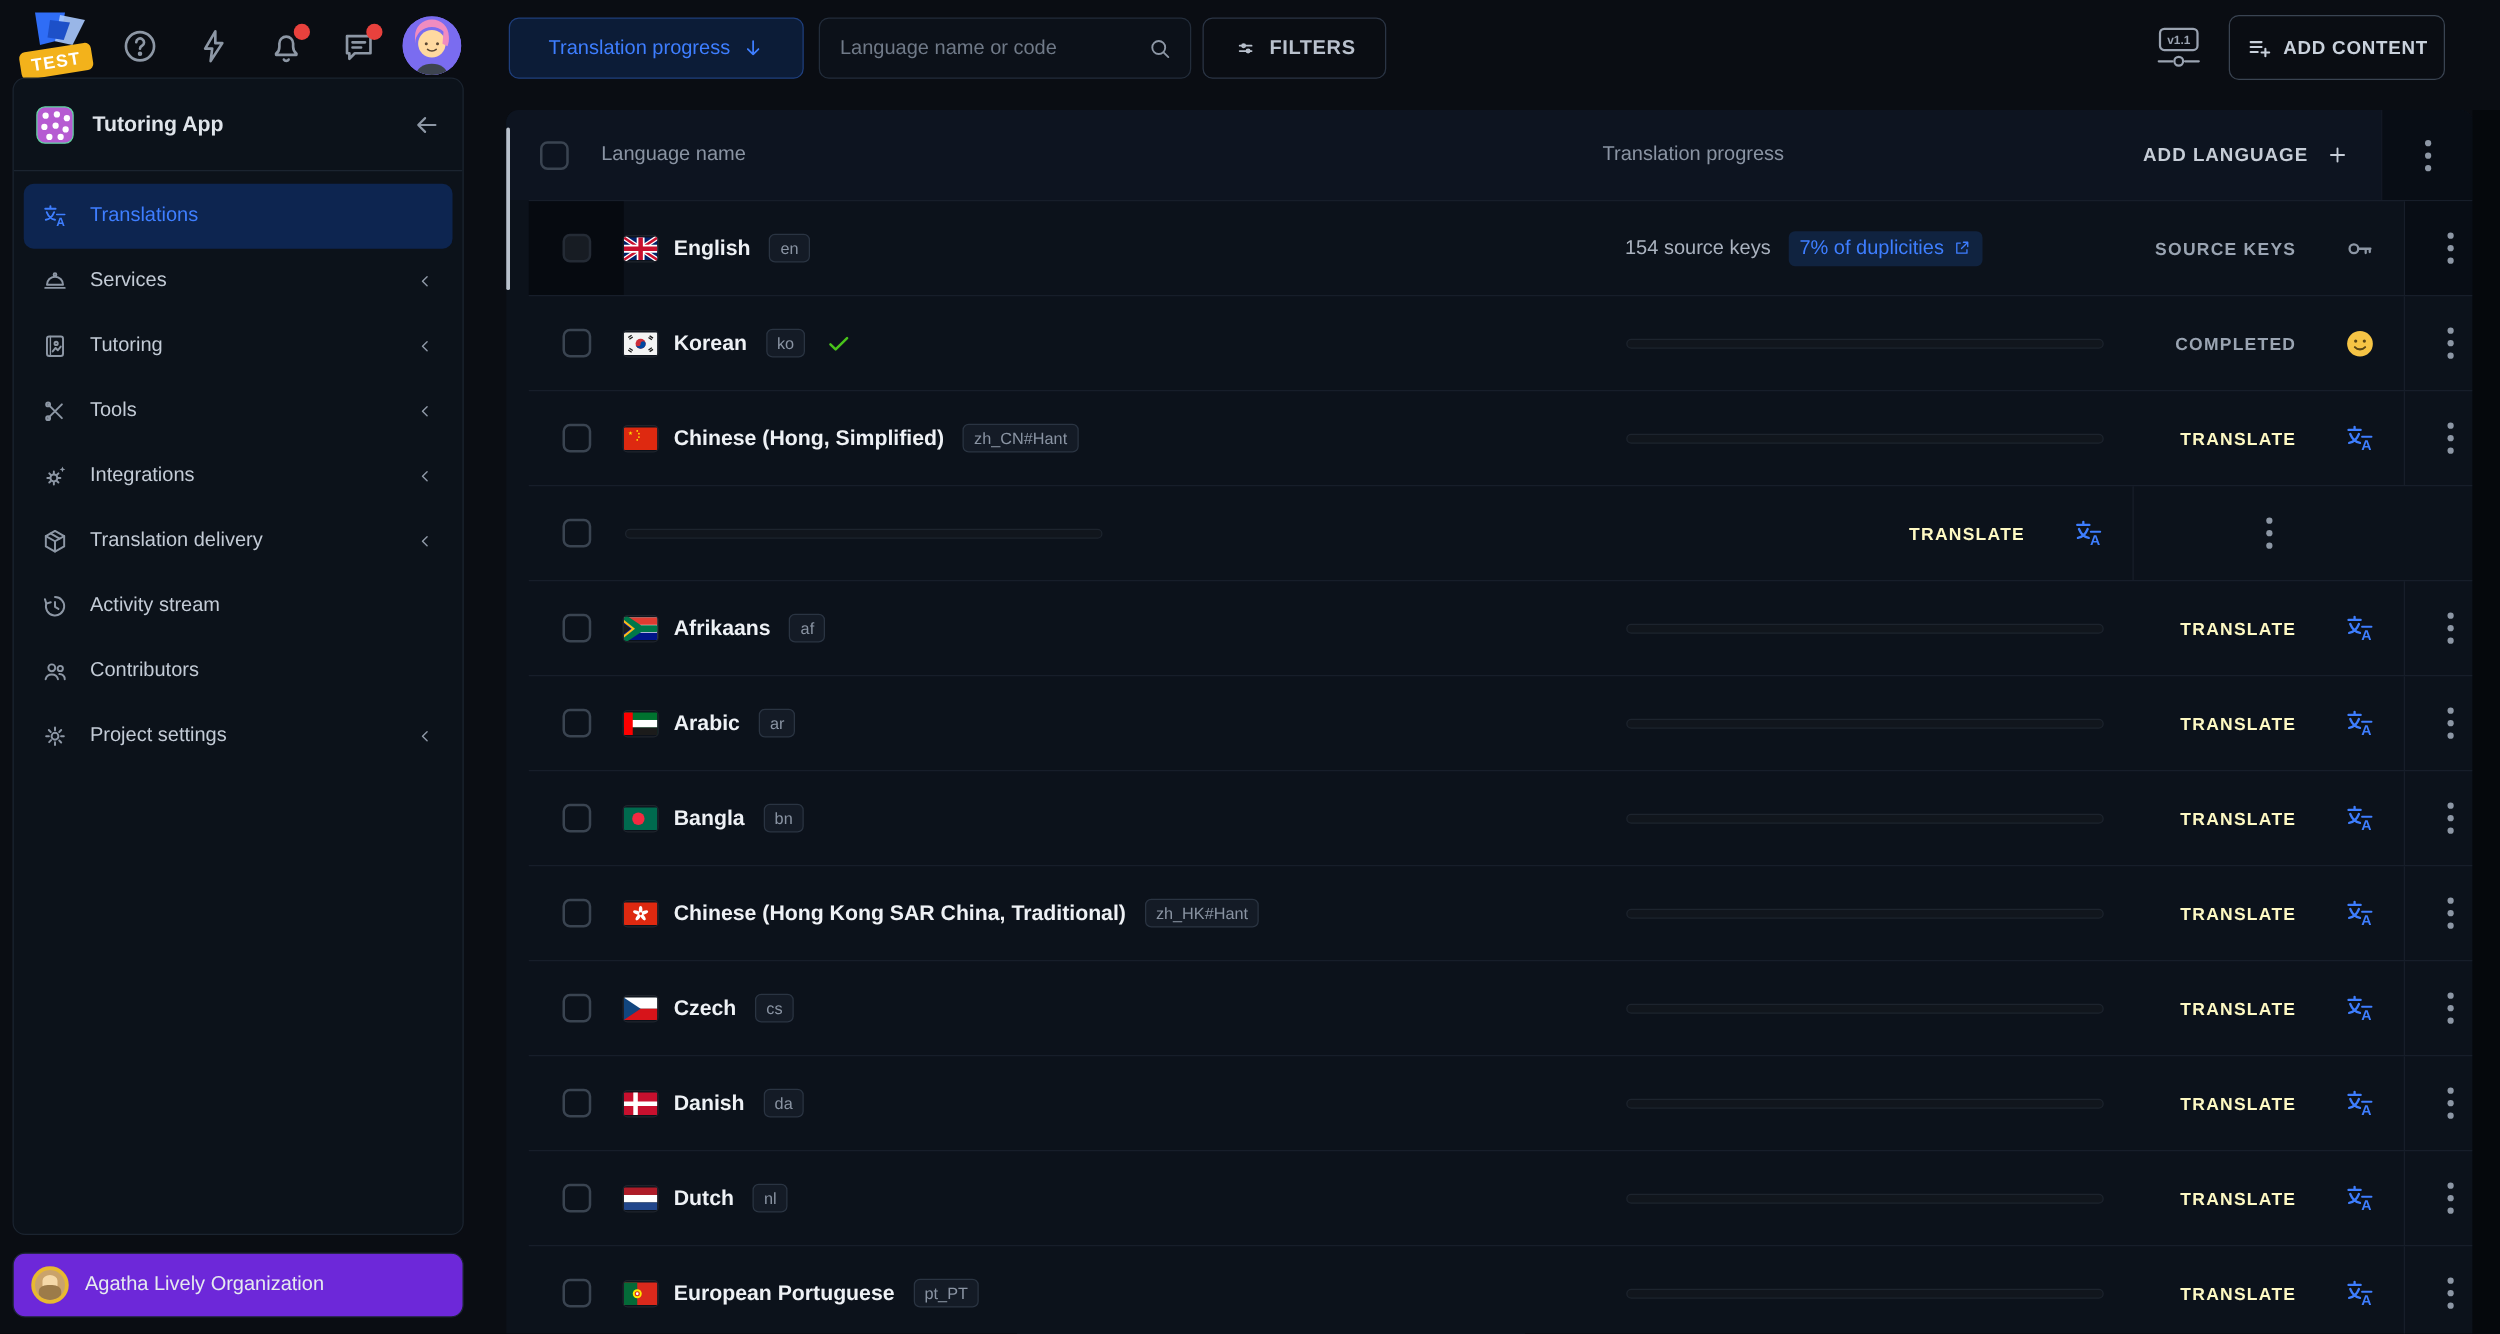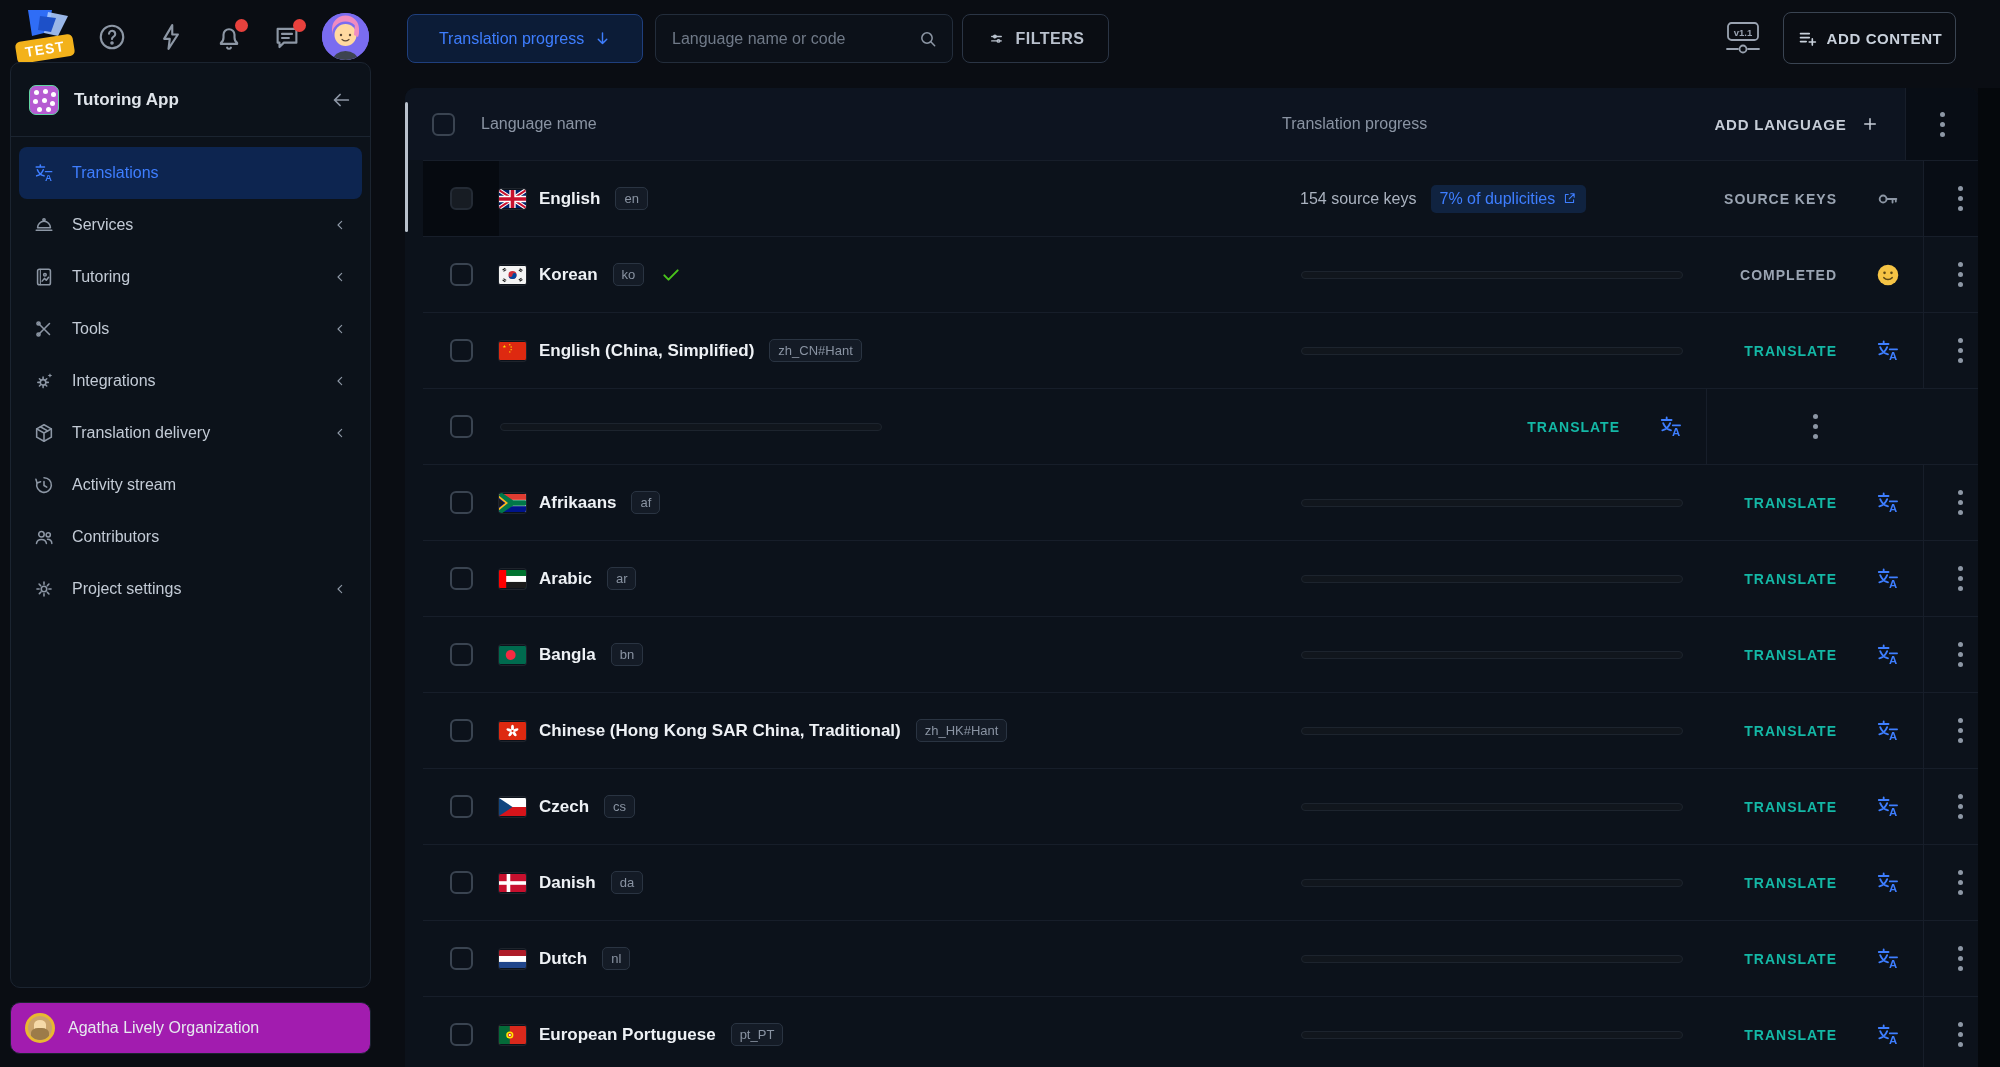--- a/index.html
+++ b/index.html
@@ -48,21 +48,21 @@
   .sb-title{font-size:17px;font-weight:bold;color:#dfe4ea;flex:1;}
   .sb-collapse{width:22px;height:22px;color:#8d97a5;cursor:pointer;}
   .sb-items{padding:10px 8px;}
   .sb-item{height:52px;display:flex;align-items:center;border-radius:8px;padding:0 14px;cursor:pointer;color:#c3cbd6;}
   .sb-item .si{width:22px;height:22px;margin-right:17px;color:#8d97a5;flex:none;}
   .sb-item .si svg{width:100%;height:100%;}
   .sb-item .lbl{flex:1;font-size:16px;}
   .sb-item .chev{width:16px;height:16px;color:#8d97a5;}
   .sb-item.active{background:#0d2550;color:#3e7eff;}
   .sb-item.active .si{color:#3e7eff;}
-  .org-card{position:absolute;left:10px;top:1002px;width:361px;height:52px;background:#a21caf;
+  .org-card{position:absolute;left:10px;top:1002px;width:361px;height:52px;background:#6d28d9;
       border:1px solid #1b2430;border-radius:10px;display:flex;align-items:center;padding:0 14px;gap:13px;cursor:pointer;}
   .org-avatar{width:30px;height:30px;border-radius:50%;background:#caa36b;border:3px solid #e8b931;flex:none;position:relative;overflow:hidden;}
   .org-avatar:before{content:"";position:absolute;left:6px;top:4px;width:12px;height:9px;border-radius:50% 50% 0 0;background:#f5d9a8;}
   .org-avatar:after{content:"";position:absolute;left:3px;top:12px;width:18px;height:12px;border-radius:40%;background:#9c7b49;}
   .org-name{font-size:16px;color:#e6eaef;}
 
   
   .tablewrap{position:absolute;left:405px;top:88px;width:1573px;height:979px;background:#0c121b;
       border-radius:10px 10px 0 0;}
   .scroll-indicator{position:absolute;left:0;top:14px;width:3px;height:130px;background:#b9c1cc;
@@ -86,21 +86,21 @@
   .cell-progress{height:100%;display:flex;align-items:center;}
   .pbar{width:382px;height:8px;margin-left:1px;background:#11161d;border:1px solid #1d242e;
       border-radius:5px;overflow:hidden;cursor:pointer;}
   .pfill{height:100%;background:#53b22a;border-radius:5px;}
   .keys-line{display:flex;align-items:center;gap:14px;font-size:16px;color:#aab2bf;}
   .dup-link{color:#3e7eff;background:#102340;border-radius:5px;padding:5px 9px;display:flex;
       align-items:center;gap:7px;cursor:pointer;font-size:16px;}
   .dup-link svg{width:15px;height:15px;}
   .cell-status{height:100%;display:flex;align-items:center;justify-content:flex-end;gap:38px;padding-right:22px;}
   .status-lbl{font-size:14px;font-weight:bold;letter-spacing:1px;color:#9aa4b2;}
-  .status-lbl.link{color:#14b8a6;cursor:pointer;text-align:center;}
+  .status-lbl.link{color:#fef9c3;cursor:pointer;text-align:center;}
   .status-icon{width:26px;height:26px;color:#8d97a5;}
   .status-icon.blue{color:#3e7eff;cursor:pointer;}
   .status-icon svg{width:100%;height:100%;}
   .cell-kebab{display:flex;align-items:center;justify-content:center;height:100%;border-left:1px solid #171e2a;cursor:pointer;}
   .kebab{display:flex;flex-direction:column;gap:5px;}
   .kebab i{width:5px;height:5px;border-radius:50%;background:#8d97a5;}
   .th-lang{padding-left:0;}
   .th-addlang{display:flex;align-items:center;justify-content:center;gap:14px;color:#c6cdd7;
       font-size:15px;font-weight:bold;letter-spacing:.8px;cursor:pointer;text-align:center;}
   .th-addlang svg{width:18px;height:18px;}
@@ -436,21 +436,21 @@
       <span class="flag">
               <svg viewBox="0 0 60 40">
                 <rect width="60" height="40" fill="#de2910"></rect>
                 <path d="M12 6l2.4 7.4-6.3-4.6h7.8l-6.3 4.6z" fill="#ffde00"></path>
                 <circle cx="24" cy="6" r="1.6" fill="#ffde00"></circle>
                 <circle cx="27" cy="11" r="1.6" fill="#ffde00"></circle>
                 <circle cx="27" cy="17" r="1.6" fill="#ffde00"></circle>
                 <circle cx="24" cy="22" r="1.6" fill="#ffde00"></circle>
               </svg>
             </span>
-      <span class="lang-name">English (China, Simplified)</span>
+      <span class="lang-name">Chinese (Hong, Simplified)</span>
       <span class="code-chip">zh_CN#Hant</span>
 
     </div>
     <div class="cell-progress">
             <span class="pbar"><span class="pfill" style="width: 62%;"></span></span>
           </div>
     <div class="cell-status">
       <span class="status-lbl link">TRANSLATE</span>
       <span class="status-icon blue"><svg viewBox="0 0 24 24" fill="none" stroke="currentColor" stroke-width="1.7" stroke-linecap="round" stroke-linejoin="round">
                 <path d="M3.5 5.5h9M8 3.2v2.3M4.8 8.5c1.4 3.6 4.2 6 7.2 6.6M11.2 8.5C9.8 12.1 7 14.5 4 15.1"></path>

